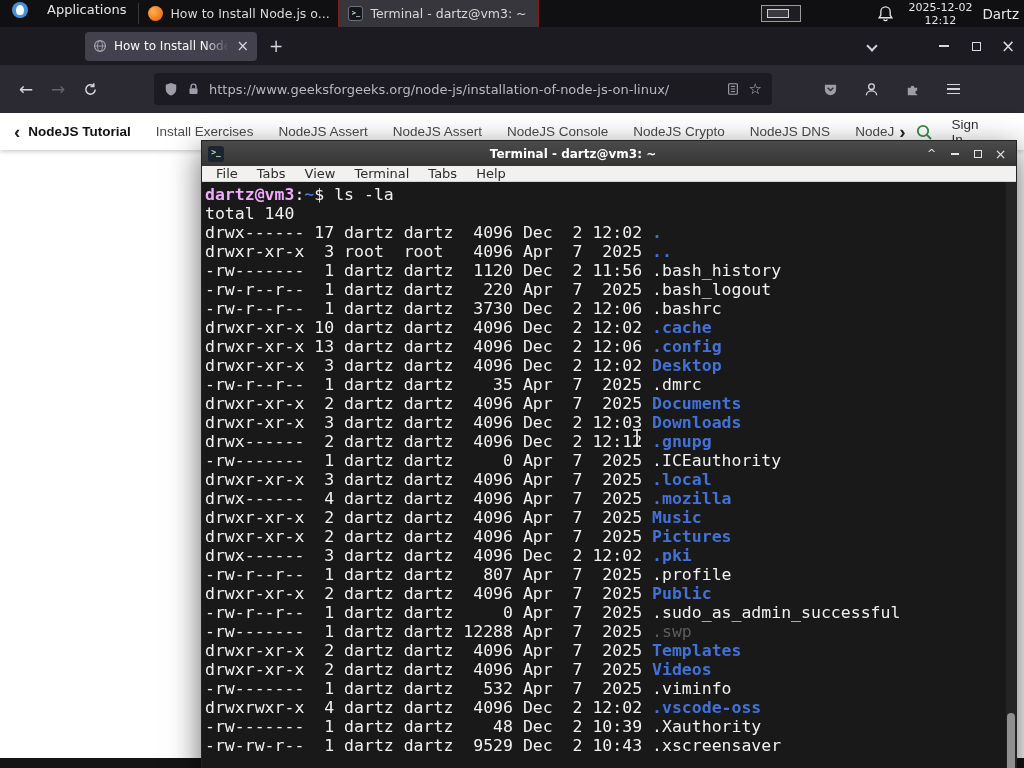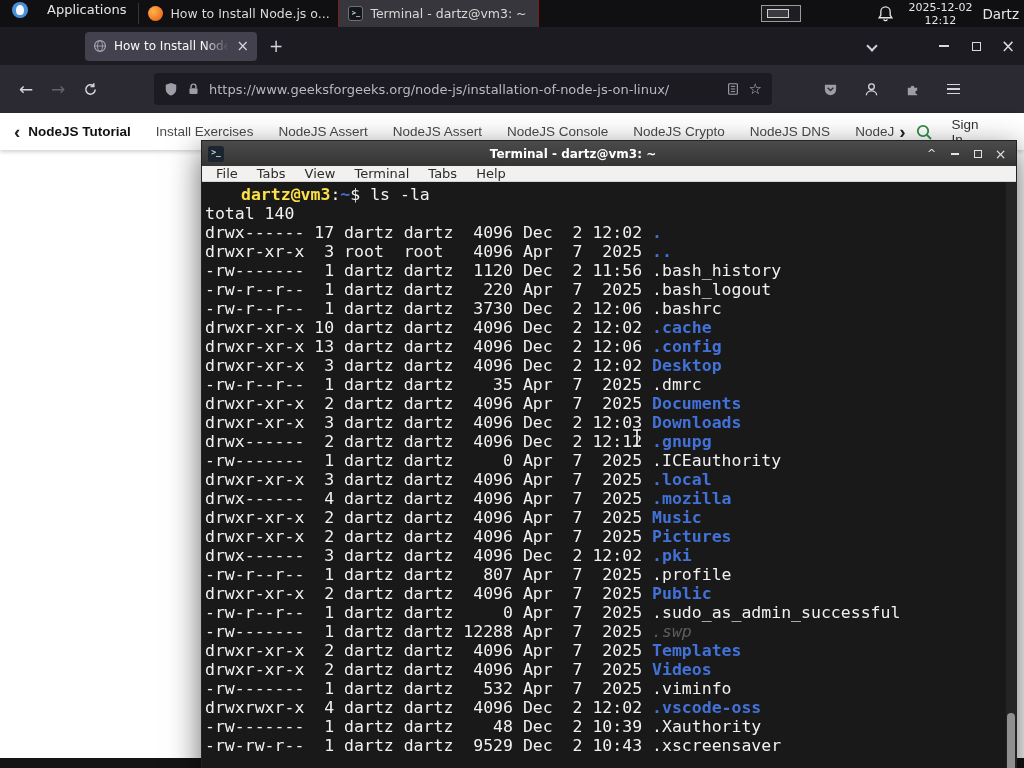--- a/index.html
+++ b/index.html
@@ -97,24 +97,24 @@
   .t-btn { width:19px; height:17px; display:flex; align-items:center; justify-content:center; color:#e3e3e3; font-size:11px; }
   .t-min { width:8px; border-bottom:2px solid #e3e3e3; height:2px; }
   .t-max { width:8px; height:8px; border:1.5px solid #e3e3e3; }
   .t-close { font-size:14px; }
   .term-menubar {
     height:16px; background:#f2f1f0; border-bottom:1px solid #d6d4d2; display:flex; align-items:center;
     gap:19px; padding:0 14px; font-size:13px; color:#2b2b2b; flex:0 0 auto;
   }
   .term-body { flex:1; background:#191919; position:relative; overflow:hidden; }
   .term-out { margin:0; padding:3px 14px 0 3px; font-family:"DejaVu Sans Mono", monospace; font-size:16.5px; line-height:19px; color:#f1f1f1; white-space:pre; }
-  .c-green { color:#fde047; font-weight:bold;margin-left:36px; }
+  .c-green { color:#f0abfc; font-weight:bold; }
   .c-blue  { color:#4272d8; font-weight:bold; }
   .c-fg    { color:#f1f1f1; }
-  .c-dim   { color:#5d5d5d;font-style:italic; }
+  .c-dim   { color:#5d5d5d; }
   .term-scroll { position:absolute; top:0; right:0; bottom:0; width:10px; background:#242424; }
   .term-thumb { position:absolute; right:1px; bottom:2px; width:8px; height:74px; border-radius:4px; background:#8f8f8f; }
 
   
   .cursor { position:absolute; left:630px; top:428px; z-index:60; pointer-events:none; }
 </style>
 </head>
 <body>
 
 <div class="panel">

